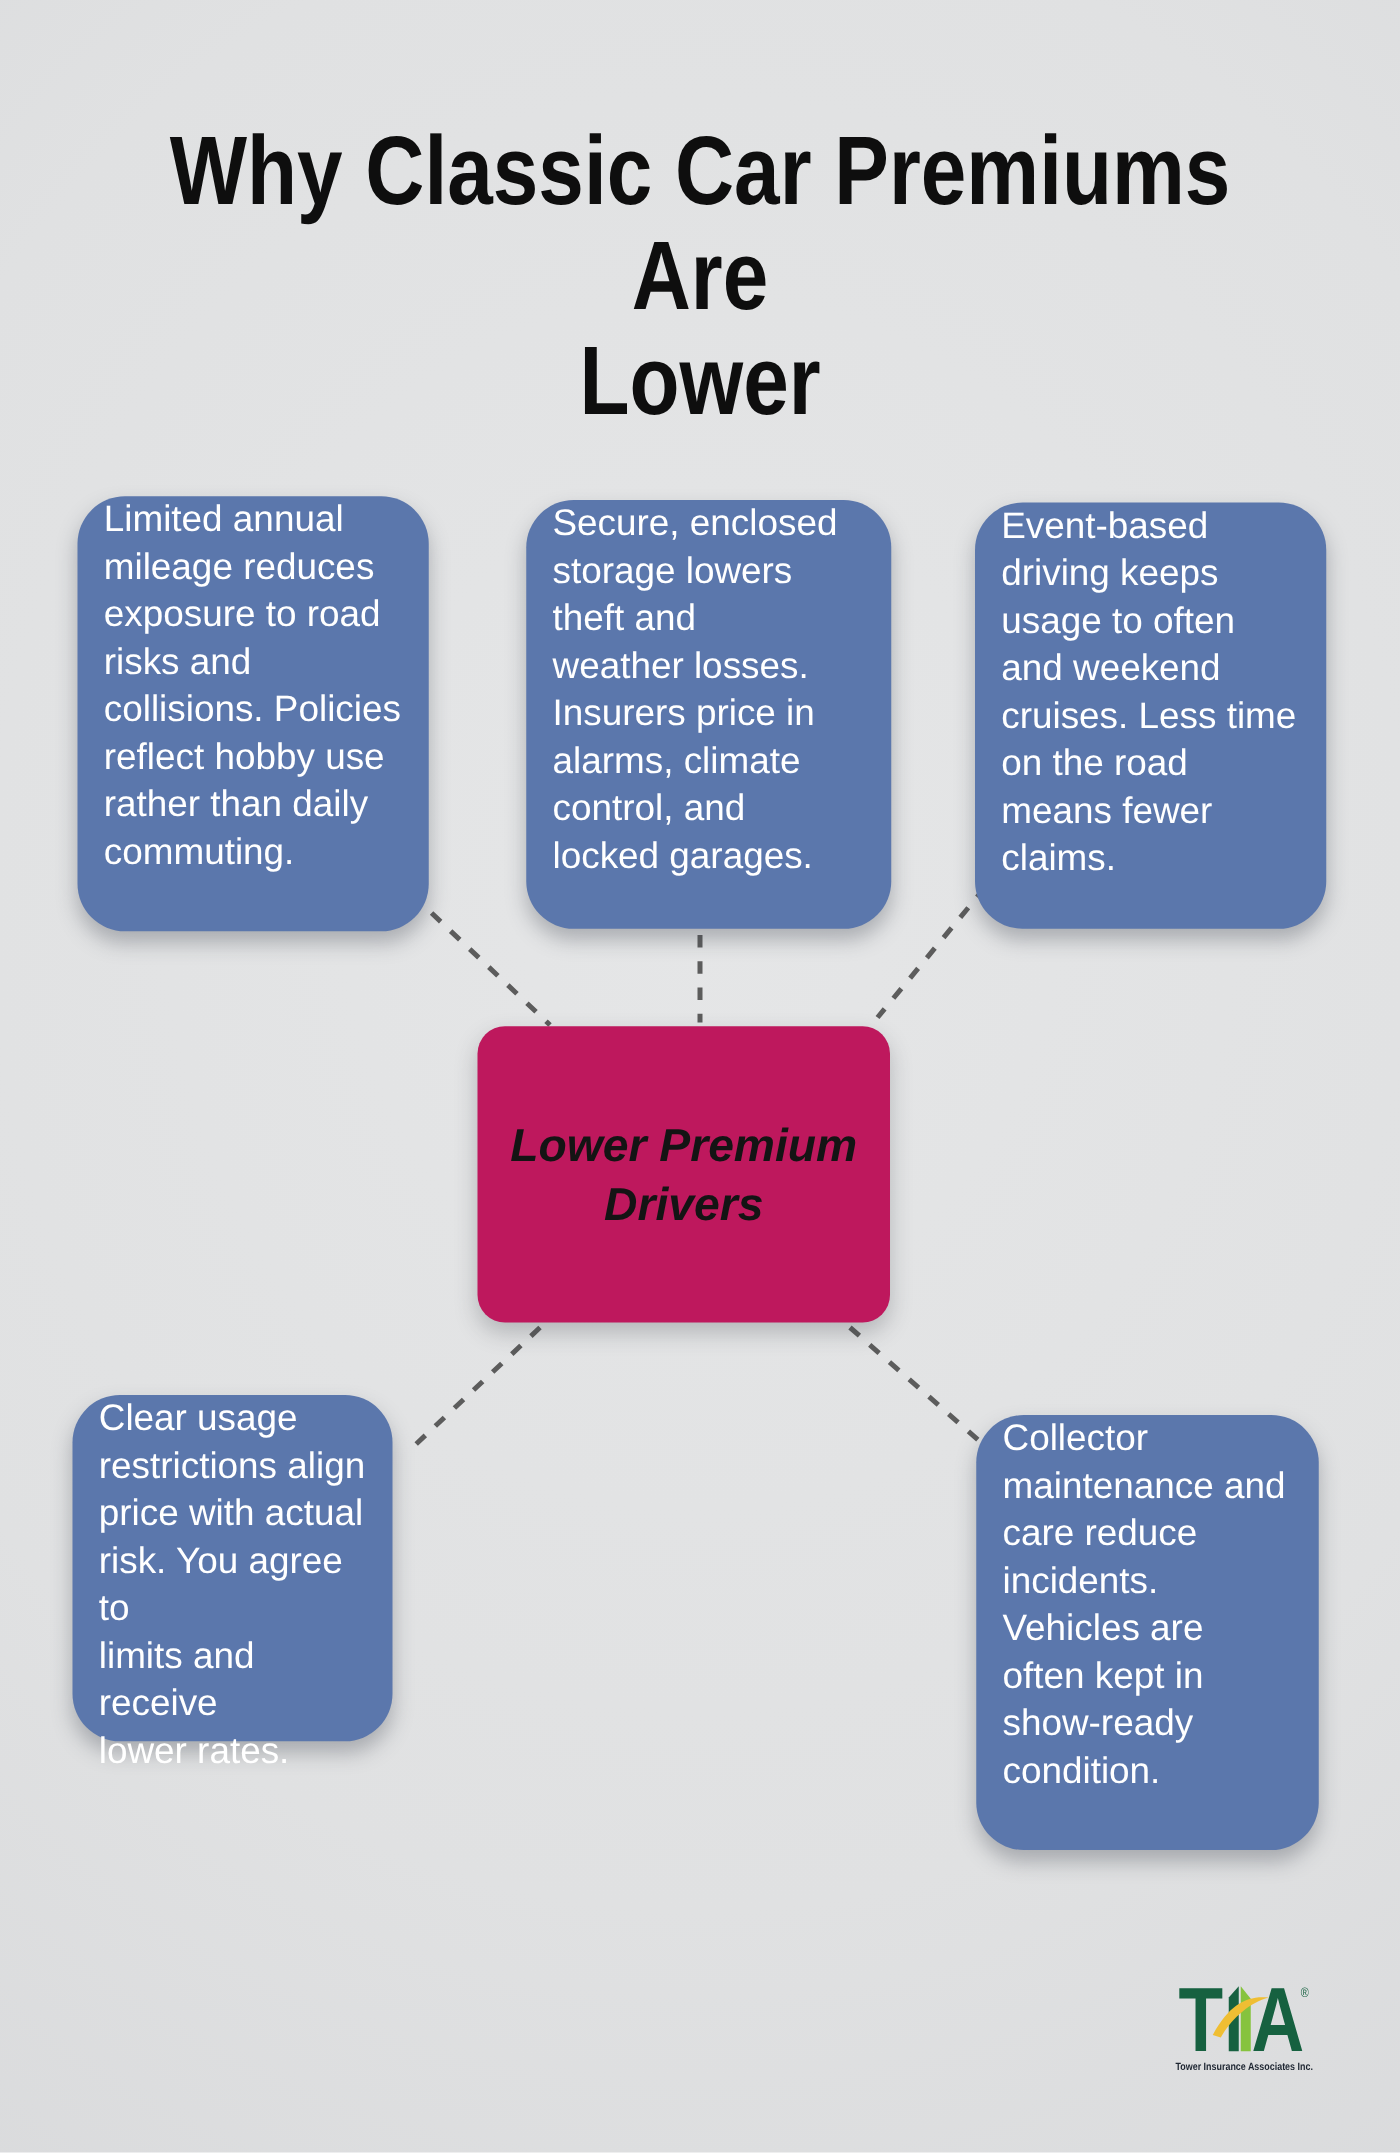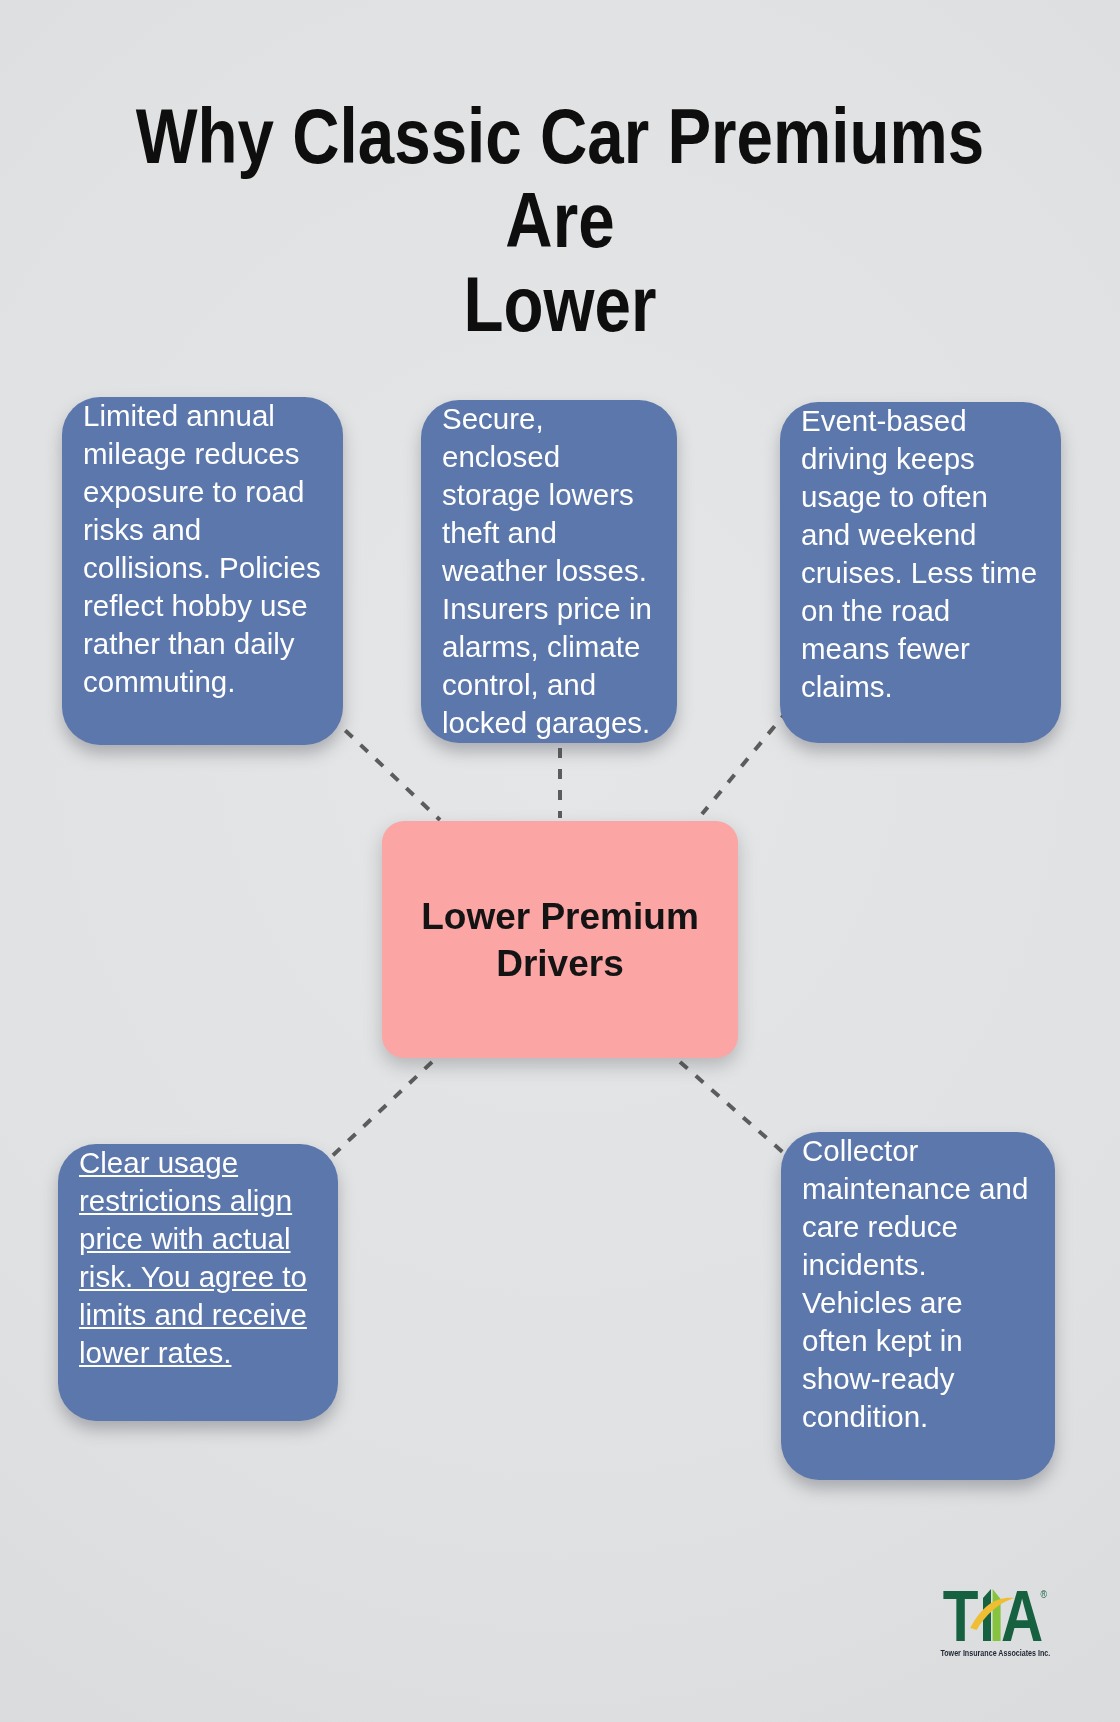--- a/index.html
+++ b/index.html
@@ -52,36 +52,37 @@
   }
   .node p {
     margin: 0;
     padding: 0 14px 0 21px;
     font-size: 29.5px;
     line-height: 38px;
     font-weight: 400;
     white-space: pre-line;
   }
   .node.n1 { left: 62px;  top: 397px;  width: 281px; height: 348px; }
-  .node.n2 { left: 421px; top: 400px;  width: 256px; height: 343px; }
+  .node.n2 { left: 421px; top: 400px;  width: 292px; height: 343px; }
   .node.n3 { left: 780px; top: 402px;  width: 281px; height: 341px; }
-  .node.n4 { left: 58px;  top: 1144px; width: 280px; height: 277px; text-decoration: underline; }
+  .node.n4 { left: 58px;  top: 1116px; width: 256px; height: 277px; }
   .node.n5 { left: 781px; top: 1132px; width: 274px; height: 348px; }
   .center-box {
     position: absolute;
     left: 382px;
     top: 821px;
-    width: 356px;
+    width: 330px;
     height: 237px;
-    background: #fca5a5;
+    background: #be185d;
     border-radius: 22px;
     box-shadow: 0 8px 18px rgba(60, 64, 72, 0.28);
     display: flex;
     align-items: center;
     justify-content: center;
+    font-style: italic;
   }
   .center-box p {
     margin: 0;
     text-align: center;
     font-size: 37px;
     line-height: 47px;
     font-weight: 700;
     color: #141414;
     white-space: pre-line;
   }

